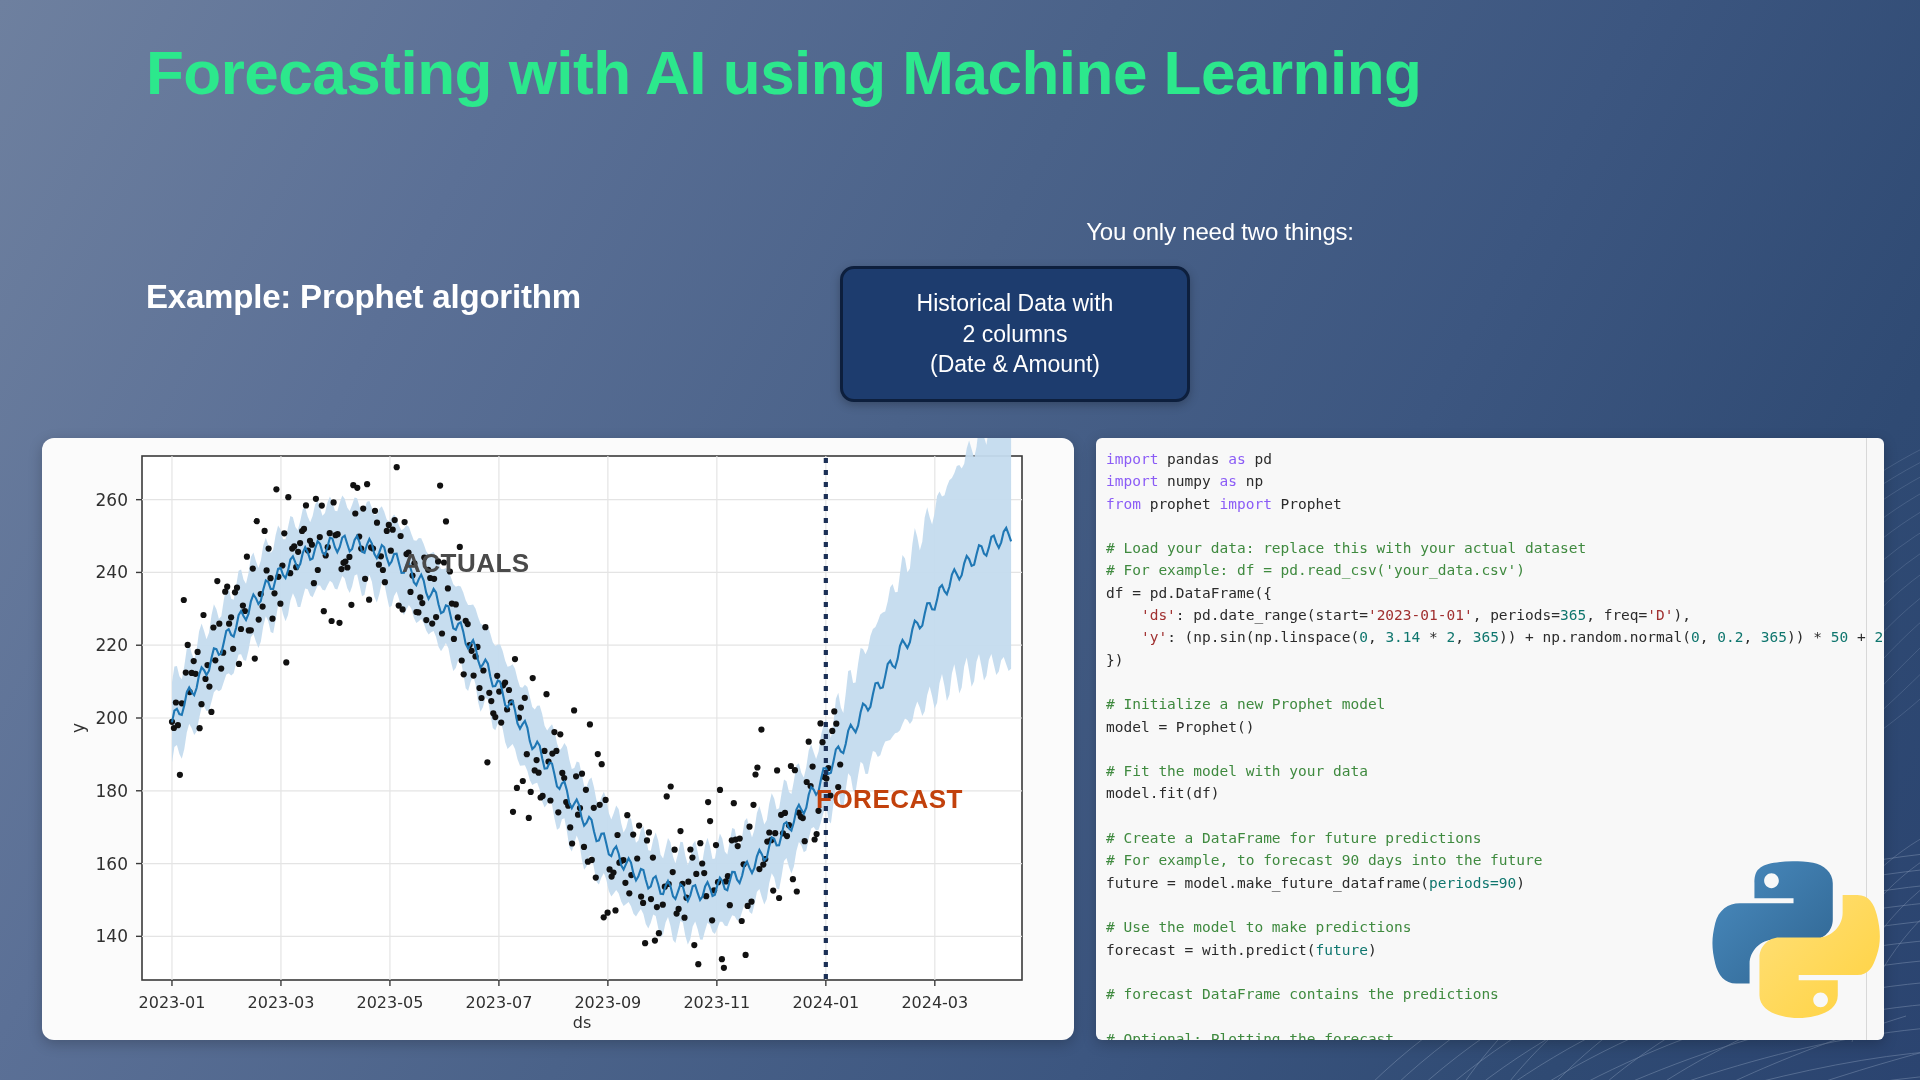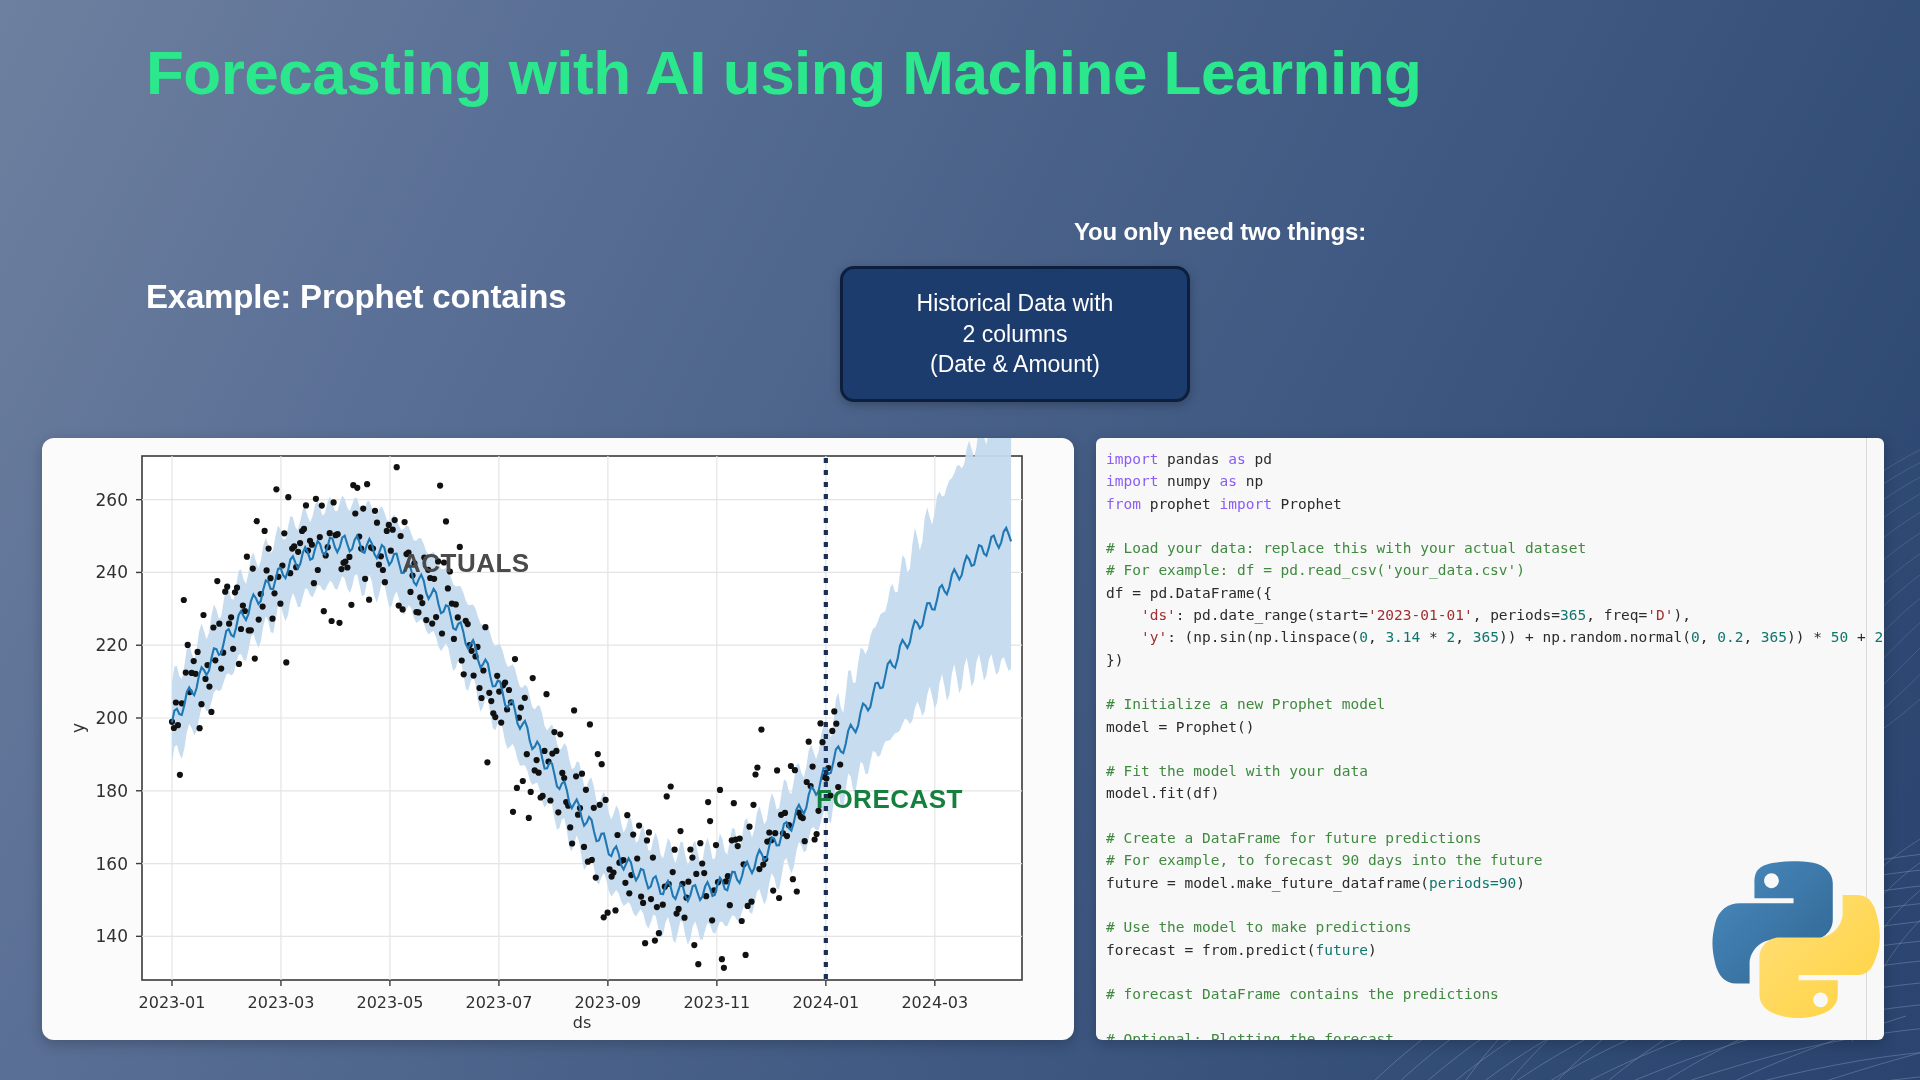--- a/index.html
+++ b/index.html
@@ -65,21 +65,21 @@
 
   
   #needline {
     position: absolute;
     left: 1010px;
     top: 218px;
     width: 420px;
     text-align: center;
     color: #ffffff;
     font-size: 24px;
-    font-weight: 700;
+    font-weight: 400;
     letter-spacing: -0.2px;
   }
 
   #boxes {
     position: absolute;
     left: 840px;
     top: 266px;
     display: flex;
     gap: 38px;
   }
@@ -123,21 +123,21 @@
     top: 543px;
     color: #4a4a4a;
     font-size: 26px;
     font-weight: 800;
     letter-spacing: .5px;
   }
   .lbl-forecast {
     position: absolute;
     left: 872px;
     top: 784px;
-    color: #15803d;
+    color: #c2410c;
     font-size: 26px;
     font-weight: 800;
     letter-spacing: .5px;
   }
 
   
   #code-card {
     position: absolute;
     left: 1096px;
     top: 438px;
@@ -231,21 +231,21 @@
     </g>
     <g stroke="#c9d6e8" stroke-width="0.7" fill="none" opacity="0.6">
       <path d="M640 300 C 560 330 500 400 470 500"></path>
       <path d="M640 320 C 572 350 516 416 490 506"></path>
       <path d="M640 344 C 584 372 532 434 510 514"></path>
       <path d="M640 368 C 596 394 550 452 532 522"></path>
     </g>
   </svg>
 
   <h1 id="title">Forecasting with AI using Machine Learning</h1>
-  <div id="subtitle">Example: Prophet contains</div>
+  <div id="subtitle">Example: Prophet algorithm</div>
 
   <div id="needline">You only need two things:</div>
 
   <div id="boxes">
     <div class="req-box">
       <div class="req-box-text">Historical Data with
 2 columns
 (Date &amp; Amount)</div>
     </div>
   </div>
@@ -685,21 +685,21 @@
 <span class="p">model = Prophet()</span>
 
 <span class="c"># Fit the model with your data</span>
 <span class="p">model.fit(df)</span>
 
 <span class="c"># Create a DataFrame for future predictions</span>
 <span class="c"># For example, to forecast 90 days into the future</span>
 <span class="p">future = model.make_future_dataframe(</span><span class="n">periods=90</span><span class="p">)</span>
 
 <span class="c"># Use the model to make predictions</span>
-<span class="p">forecast = from.predict(</span><span class="n">future</span><span class="p">)</span>
+<span class="p">forecast = with.predict(</span><span class="n">future</span><span class="p">)</span>
 
 <span class="c"># forecast DataFrame contains the predictions</span>
 
 <span class="c"># Optional: Plotting the forecast</span>
 
 </div>
   </div>
 
   <svg id="python-logo" viewBox="0 0 110 110">
     <defs>

